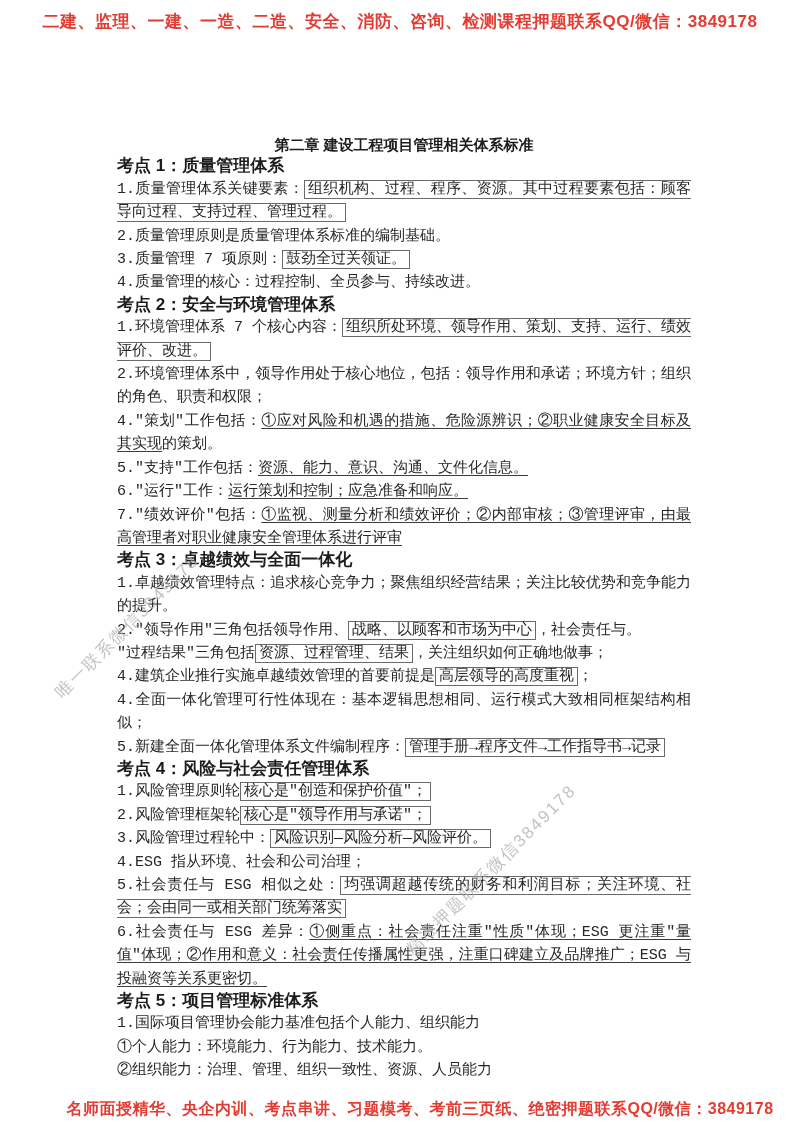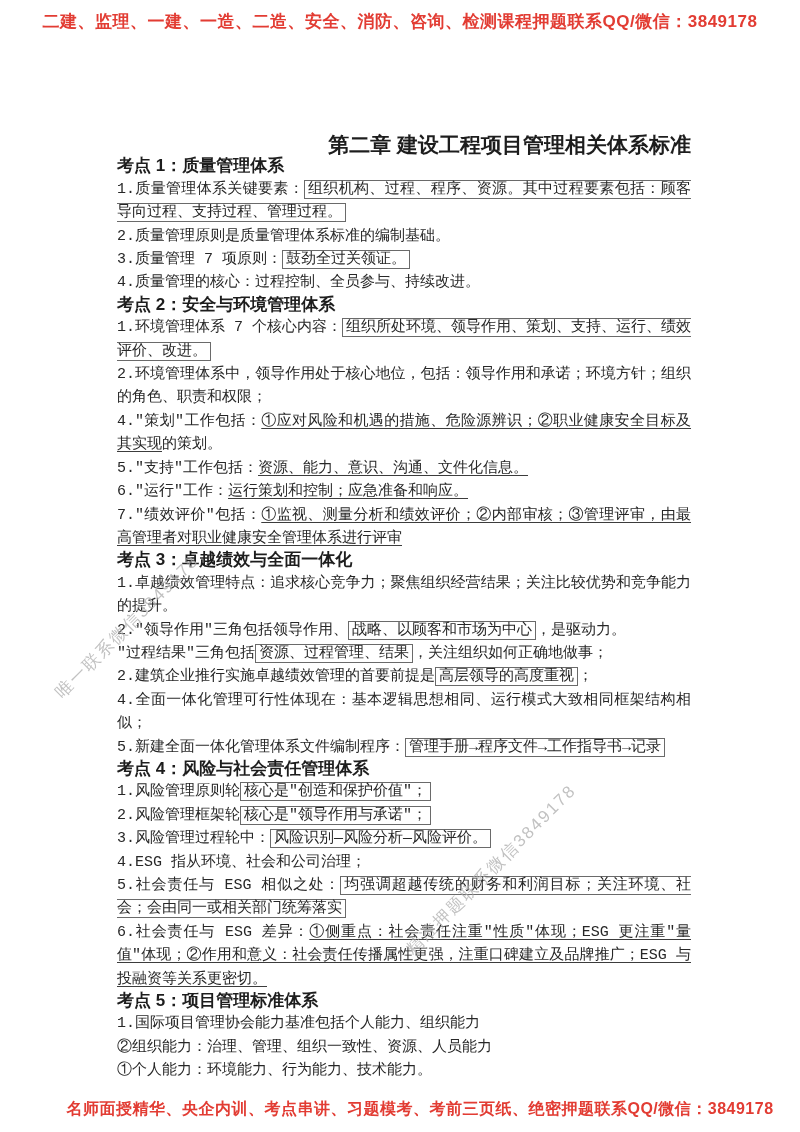--- a/index.html
+++ b/index.html
@@ -33,23 +33,23 @@
     position: absolute;
     left: 117px;
     top: 134px;
     width: 574px;
     color: #272727;
     font-size: 15px;
     line-height: 21.4px;
   }
   .doc-title {
     margin: 0 0 0 0;
-    font-size: 21px;
+    font-size: 15px;
     font-weight: bold;
-    text-align: right;
+    text-align: center;
     color: #1d1d1d;
     line-height: 21.4px;
   }
   .sec-heading {
     margin: 0;
     font-size: 17px;
     font-weight: bold;
     color: #1d1d1d;
     line-height: 21.4px;
   }
@@ -98,36 +98,36 @@
         <p class="para"><span class="seg seg-plain">4.质量管理的核心：过程控制、全员参与、持续改进。</span></p>
         <h2 class="sec-heading">考点 2：安全与环境管理体系</h2>
         <p class="para"><span class="seg seg-plain">1.环境管理体系 7 个核心内容：</span><span class="seg seg-box">组织所处环境、领导作用、策划、支持、运行、绩效评价、改进。</span></p>
         <p class="para"><span class="seg seg-plain">2.环境管理体系中，领导作用处于核心地位，包括：领导作用和承诺；环境方针；组织的角色、职责和权限；</span></p>
         <p class="para"><span class="seg seg-plain">4."策划"工作包括：</span><span class="seg seg-underline">①应对风险和机遇的措施、危险源辨识；②职业健康安全目标及其实现</span><span class="seg seg-plain">的策划。</span></p>
         <p class="para"><span class="seg seg-plain">5."支持"工作包括：</span><span class="seg seg-underline">资源、能力、意识、沟通、文件化信息。</span></p>
         <p class="para"><span class="seg seg-plain">6."运行"工作：</span><span class="seg seg-underline">运行策划和控制；应急准备和响应。</span></p>
         <p class="para"><span class="seg seg-plain">7."绩效评价"包括：</span><span class="seg seg-underline">①监视、测量分析和绩效评价；②内部审核；③管理评审，由最高管理者对职业健康安全管理体系进行评审</span></p>
         <h2 class="sec-heading">考点 3：卓越绩效与全面一体化</h2>
         <p class="para"><span class="seg seg-plain">1.卓越绩效管理特点：追求核心竞争力；聚焦组织经营结果；关注比较优势和竞争能力的提升。</span></p>
-        <p class="para"><span class="seg seg-plain">2."领导作用"三角包括领导作用、</span><span class="seg seg-box">战略、以顾客和市场为中心</span><span class="seg seg-plain">，是驱动力。</span></p>
+        <p class="para"><span class="seg seg-plain">2."领导作用"三角包括领导作用、</span><span class="seg seg-box">战略、以顾客和市场为中心</span><span class="seg seg-plain">，社会责任与。</span></p>
         <p class="para"><span class="seg seg-plain">"过程结果"三角包括</span><span class="seg seg-box">资源、过程管理、结果</span><span class="seg seg-plain">，关注组织如何正确地做事；</span></p>
-        <p class="para"><span class="seg seg-plain">2.建筑企业推行实施卓越绩效管理的首要前提是</span><span class="seg seg-box">高层领导的高度重视</span><span class="seg seg-plain">；</span></p>
+        <p class="para"><span class="seg seg-plain">4.建筑企业推行实施卓越绩效管理的首要前提是</span><span class="seg seg-box">高层领导的高度重视</span><span class="seg seg-plain">；</span></p>
         <p class="para"><span class="seg seg-plain">4.全面一体化管理可行性体现在：基本逻辑思想相同、运行模式大致相同框架结构相似；</span></p>
         <p class="para"><span class="seg seg-plain">5.新建全面一体化管理体系文件编制程序：</span><span class="seg seg-box">管理手册→程序文件→工作指导书→记录</span></p>
         <h2 class="sec-heading">考点 4：风险与社会责任管理体系</h2>
         <p class="para"><span class="seg seg-plain">1.风险管理原则轮</span><span class="seg seg-box">核心是"创造和保护价值"；</span></p>
         <p class="para"><span class="seg seg-plain">2.风险管理框架轮</span><span class="seg seg-box">核心是"领导作用与承诺"；</span></p>
         <p class="para"><span class="seg seg-plain">3.风险管理过程轮中：</span><span class="seg seg-box">风险识别—风险分析—风险评价。</span></p>
         <p class="para"><span class="seg seg-plain">4.ESG 指从环境、社会和公司治理；</span></p>
         <p class="para"><span class="seg seg-plain">5.社会责任与 ESG 相似之处：</span><span class="seg seg-box">均强调超越传统的财务和利润目标；关注环境、社会；会由同一或相关部门统筹落实</span></p>
         <p class="para"><span class="seg seg-plain">6.社会责任与 ESG 差异：</span><span class="seg seg-underline">①侧重点：社会责任注重"性质"体现；ESG 更注重"量值"体现；②作用和意义：社会责任传播属性更强，注重口碑建立及品牌推广；ESG 与投融资等关系更密切。</span></p>
         <h2 class="sec-heading">考点 5：项目管理标准体系</h2>
         <p class="para"><span class="seg seg-plain">1.国际项目管理协会能力基准包括个人能力、组织能力</span></p>
+        <p class="para"><span class="seg seg-plain">①个人能力：环境能力、行为能力、技术能力。</span></p>
         <p class="para"><span class="seg seg-plain">②组织能力：治理、管理、组织一致性、资源、人员能力</span></p>
-        <p class="para"><span class="seg seg-plain">①个人能力：环境能力、行为能力、技术能力。</span></p>
       </div>
   </div>
 
   <div class="watermark wm1">唯一联系微信3849178</div>
   <div class="watermark wm2">精准押题联系微信3849178</div>
 
   <div class="banner bottom-banner" style="color: rgb(226, 60, 51); padding-left: 20px;">名师面授精华、央企内训、考点串讲、习题模考、考前三页纸、绝密押题联系QQ/微信：3849178</div>
 </div>
 
 </body></html>

